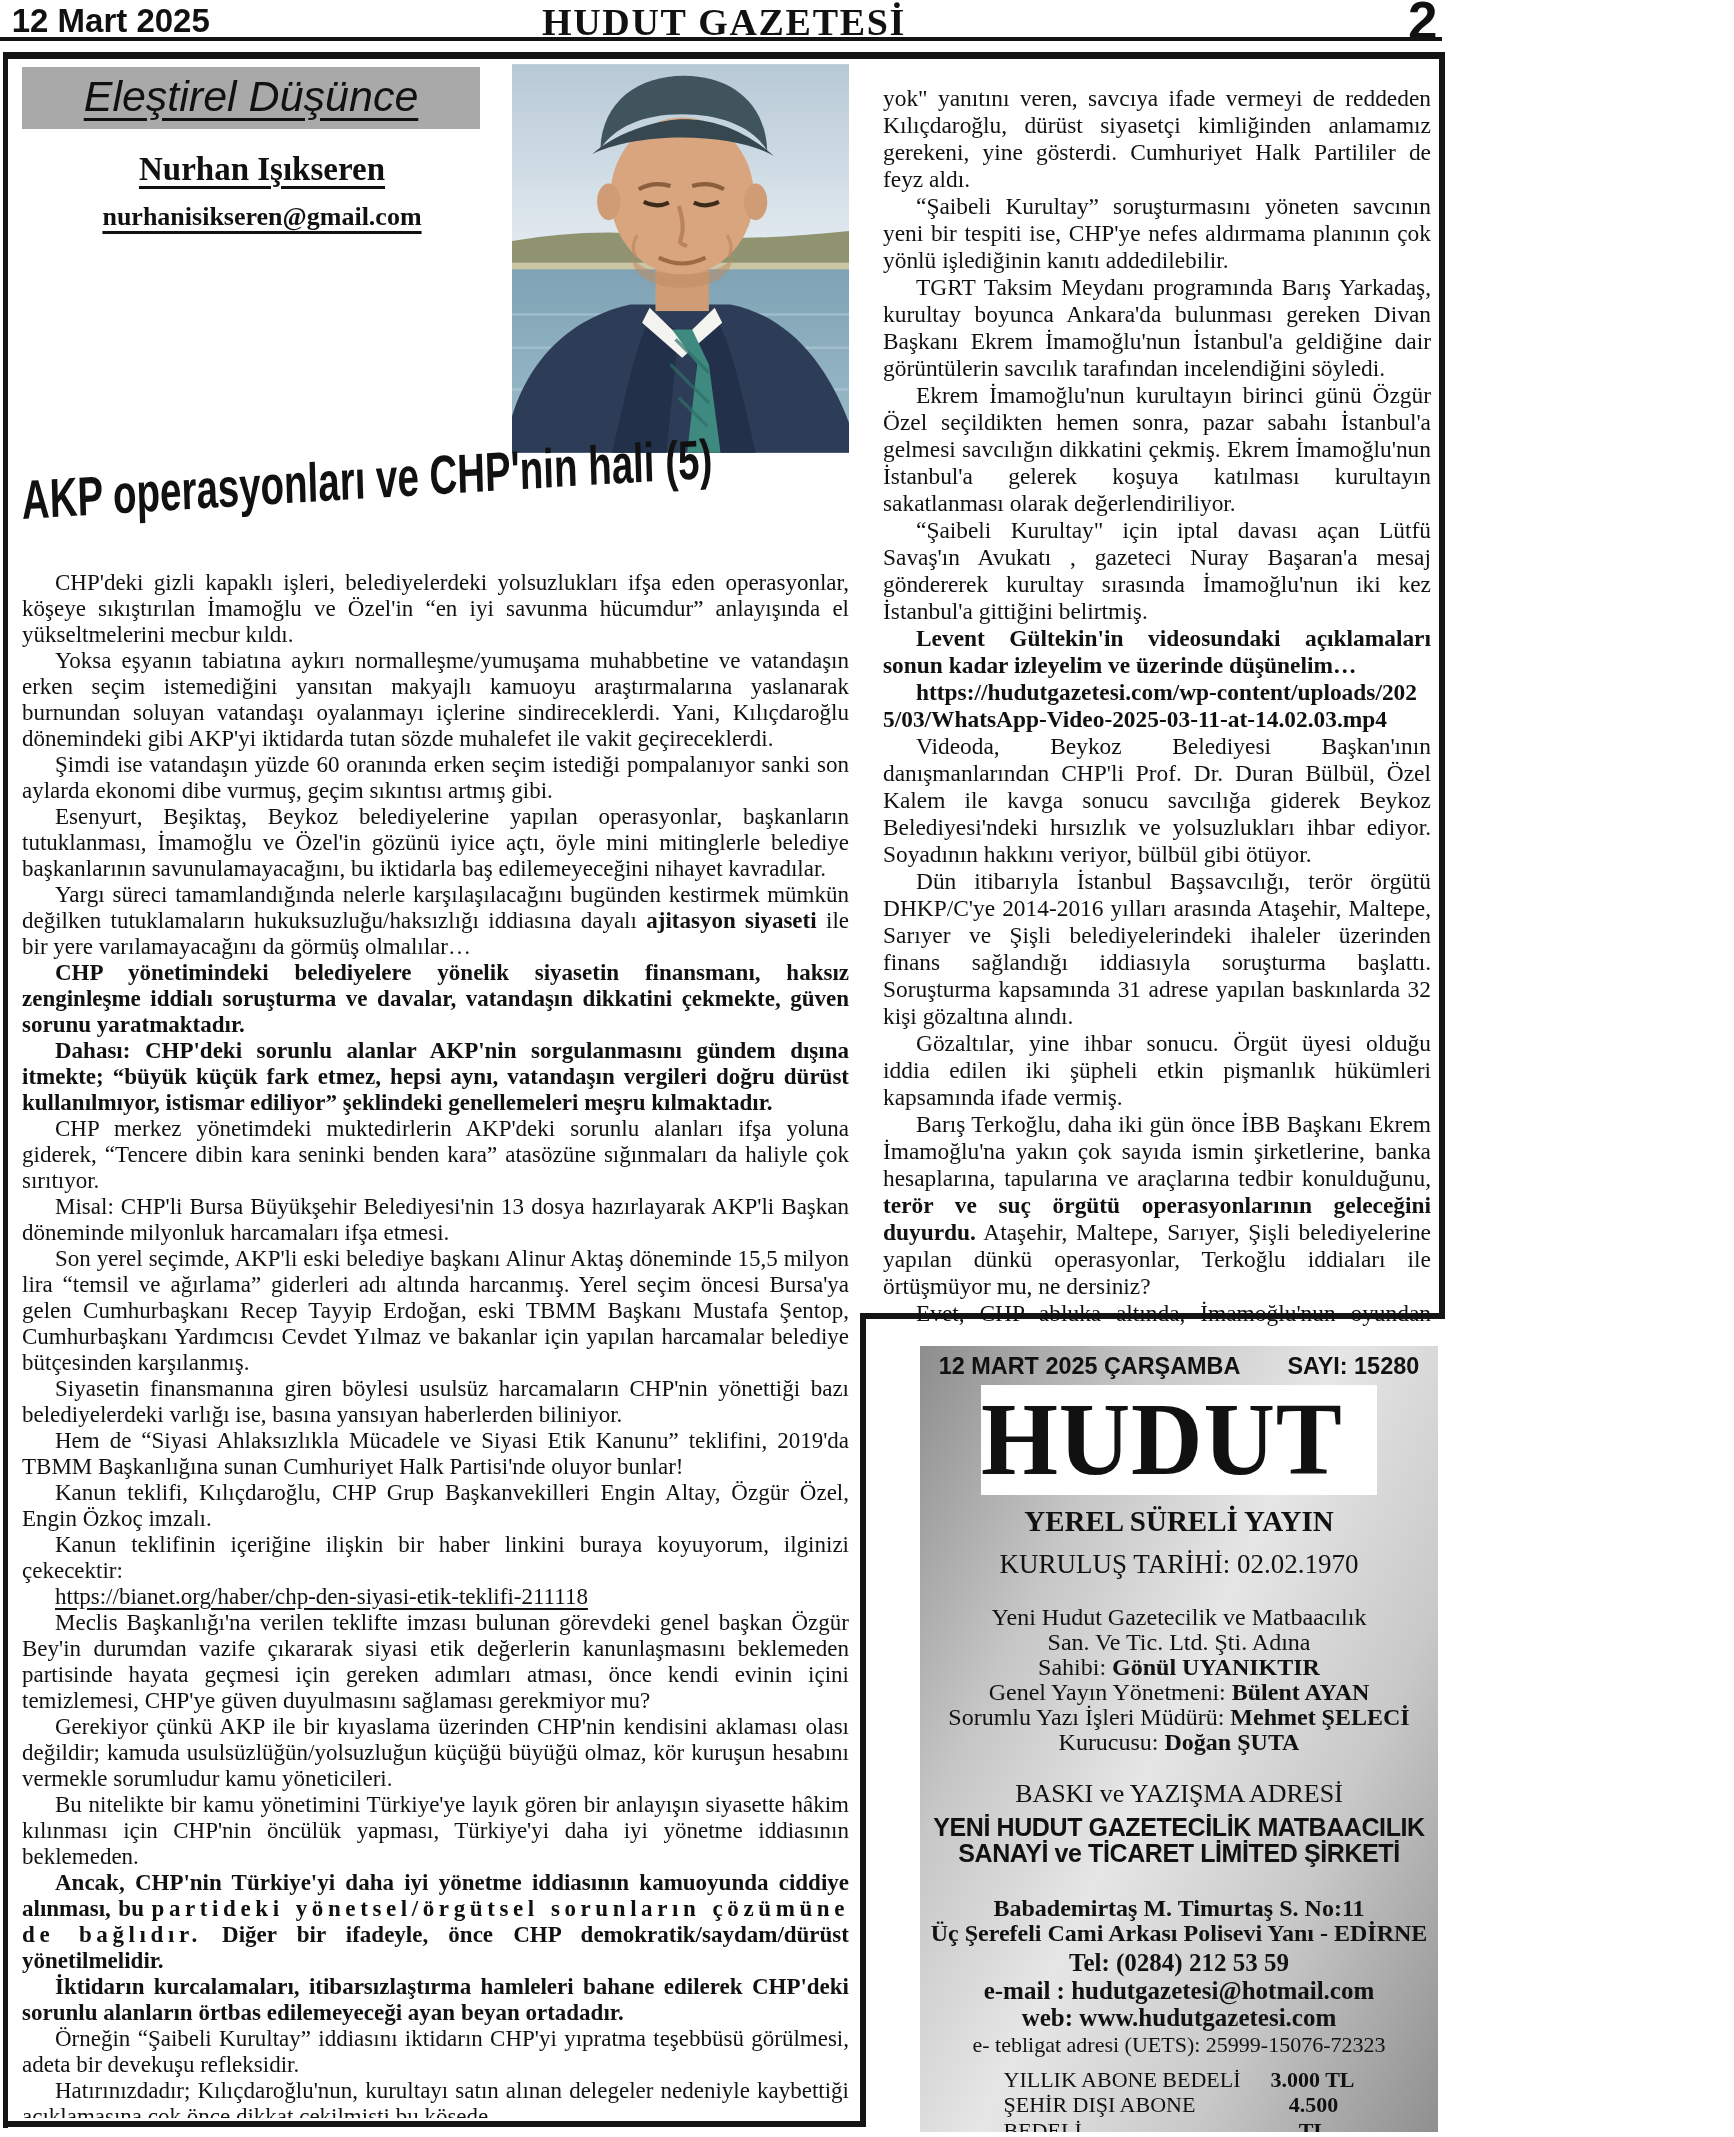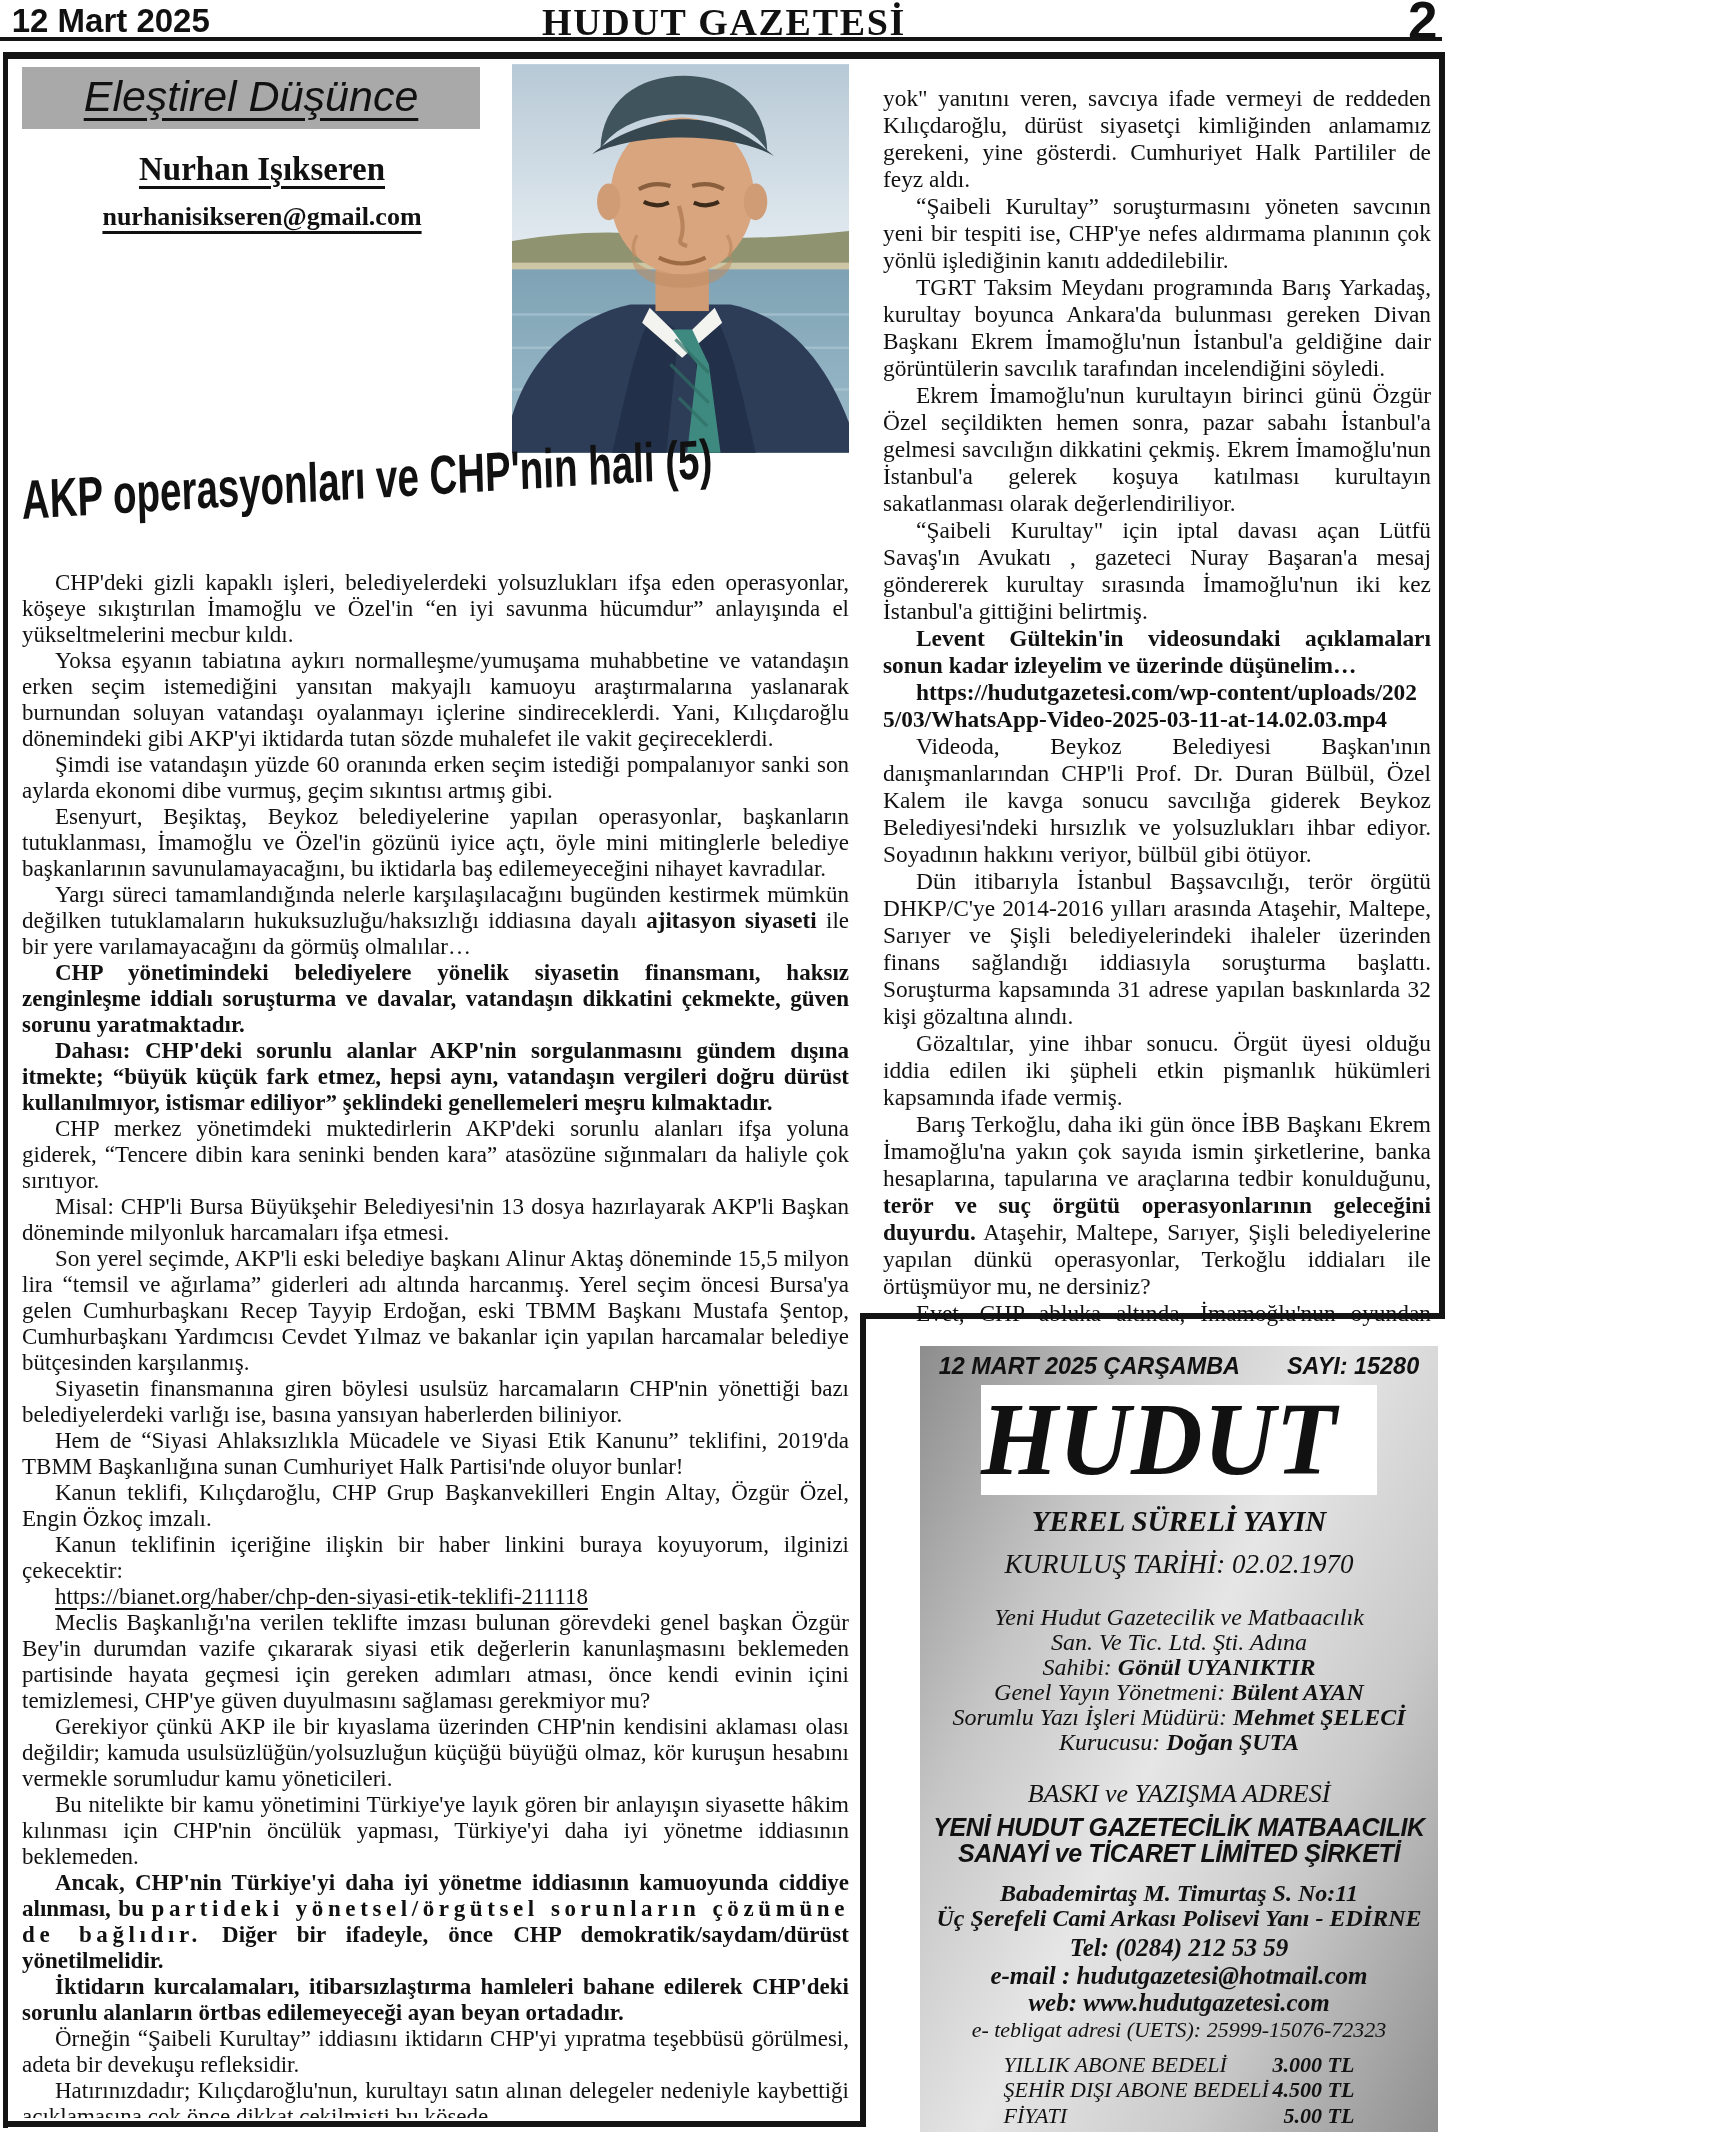--- a/index.html
+++ b/index.html
@@ -42,35 +42,35 @@
   .para .ls2{letter-spacing:4.6px;}
   .para.noindent{text-indent:0;}
   .para.url{word-break:break-all;}
 
   
   .col-right{position:absolute;left:883px;top:62px;width:548px;height:1242px;overflow:hidden;padding-top:23.4px;}
   .col-right .para{font-size:23.4px;line-height:27px;}
 
   
   .imprint{position:absolute;left:920px;top:1346px;width:518px;height:786px;overflow:hidden;
-           text-align:center;background:linear-gradient(115deg,#8d8d8d 0%,#c6c6c6 26%,#e6e6e6 48%,#c9c9c9 72%,#8f8f8f 100%);font-style:italic;}
+           text-align:center;background:linear-gradient(115deg,#8d8d8d 0%,#c6c6c6 26%,#e6e6e6 48%,#c9c9c9 72%,#8f8f8f 100%);}
   .issue-line{margin-top:6.7px;display:flex;justify-content:center;gap:47px;
               font-family:"Liberation Sans","DejaVu Sans",sans-serif;font-weight:bold;font-size:23.4px;}
   .logo-box{margin:5px auto 0 auto;width:396px;height:110px;background:#fff;
             display:flex;align-items:center;justify-content:flex-start;}
   .logo{font-size:99px;font-weight:bold;line-height:1;letter-spacing:0.8px;transform:scaleY(1.04);}
   .imp-type{margin-top:10px;font-size:29px;font-weight:bold;}
   .imp-founded{margin-top:11.7px;font-size:27px;}
   .owner-block{margin-top:25px;}
   .owner-block .para{font-size:24px;line-height:25px;text-align:center;text-indent:0;}
   .imp-addr-hdr{margin-top:23.4px;font-size:26px;}
   .company .para{font-family:"Liberation Sans","DejaVu Sans",sans-serif;font-weight:bold;
                  font-size:25px;line-height:26px;letter-spacing:-0.4px;text-align:center;text-indent:0;}
   .company{margin-top:5px;}
-  .addr{margin-top:15px;}
+  .addr{margin-top:30px;}
   .addr .para{font-weight:bold;font-size:24px;line-height:25px;text-align:center;text-indent:0;}
   .contacts{margin-top:3.3px;}
   .contacts .para{font-weight:bold;font-size:25px;line-height:27.6px;text-align:center;text-indent:0;}
   .contacts .para.small{font-weight:normal;font-size:22px;line-height:25px;}
   .prices{margin:10px auto 0 auto;width:351px;}
   .price-row{display:flex;justify-content:space-between;font-size:22px;line-height:25.5px;}
   .price-row .pl{text-align:left;}
   .price-row .pv{font-weight:bold;}
 </style>
 </head>

